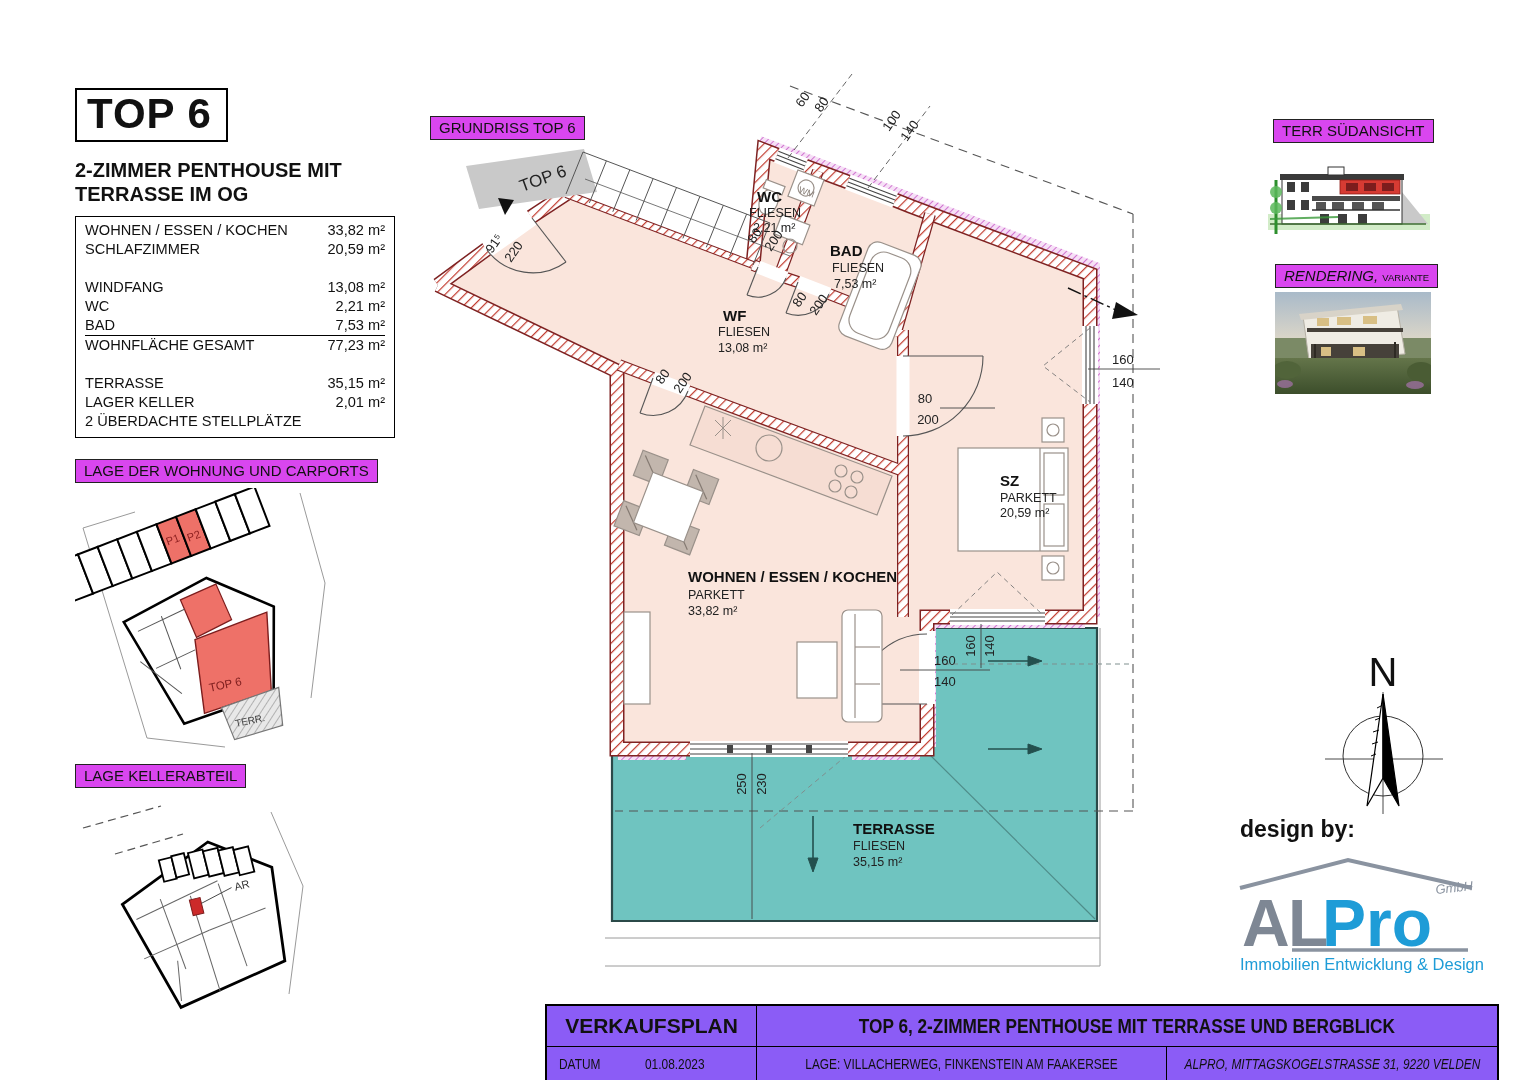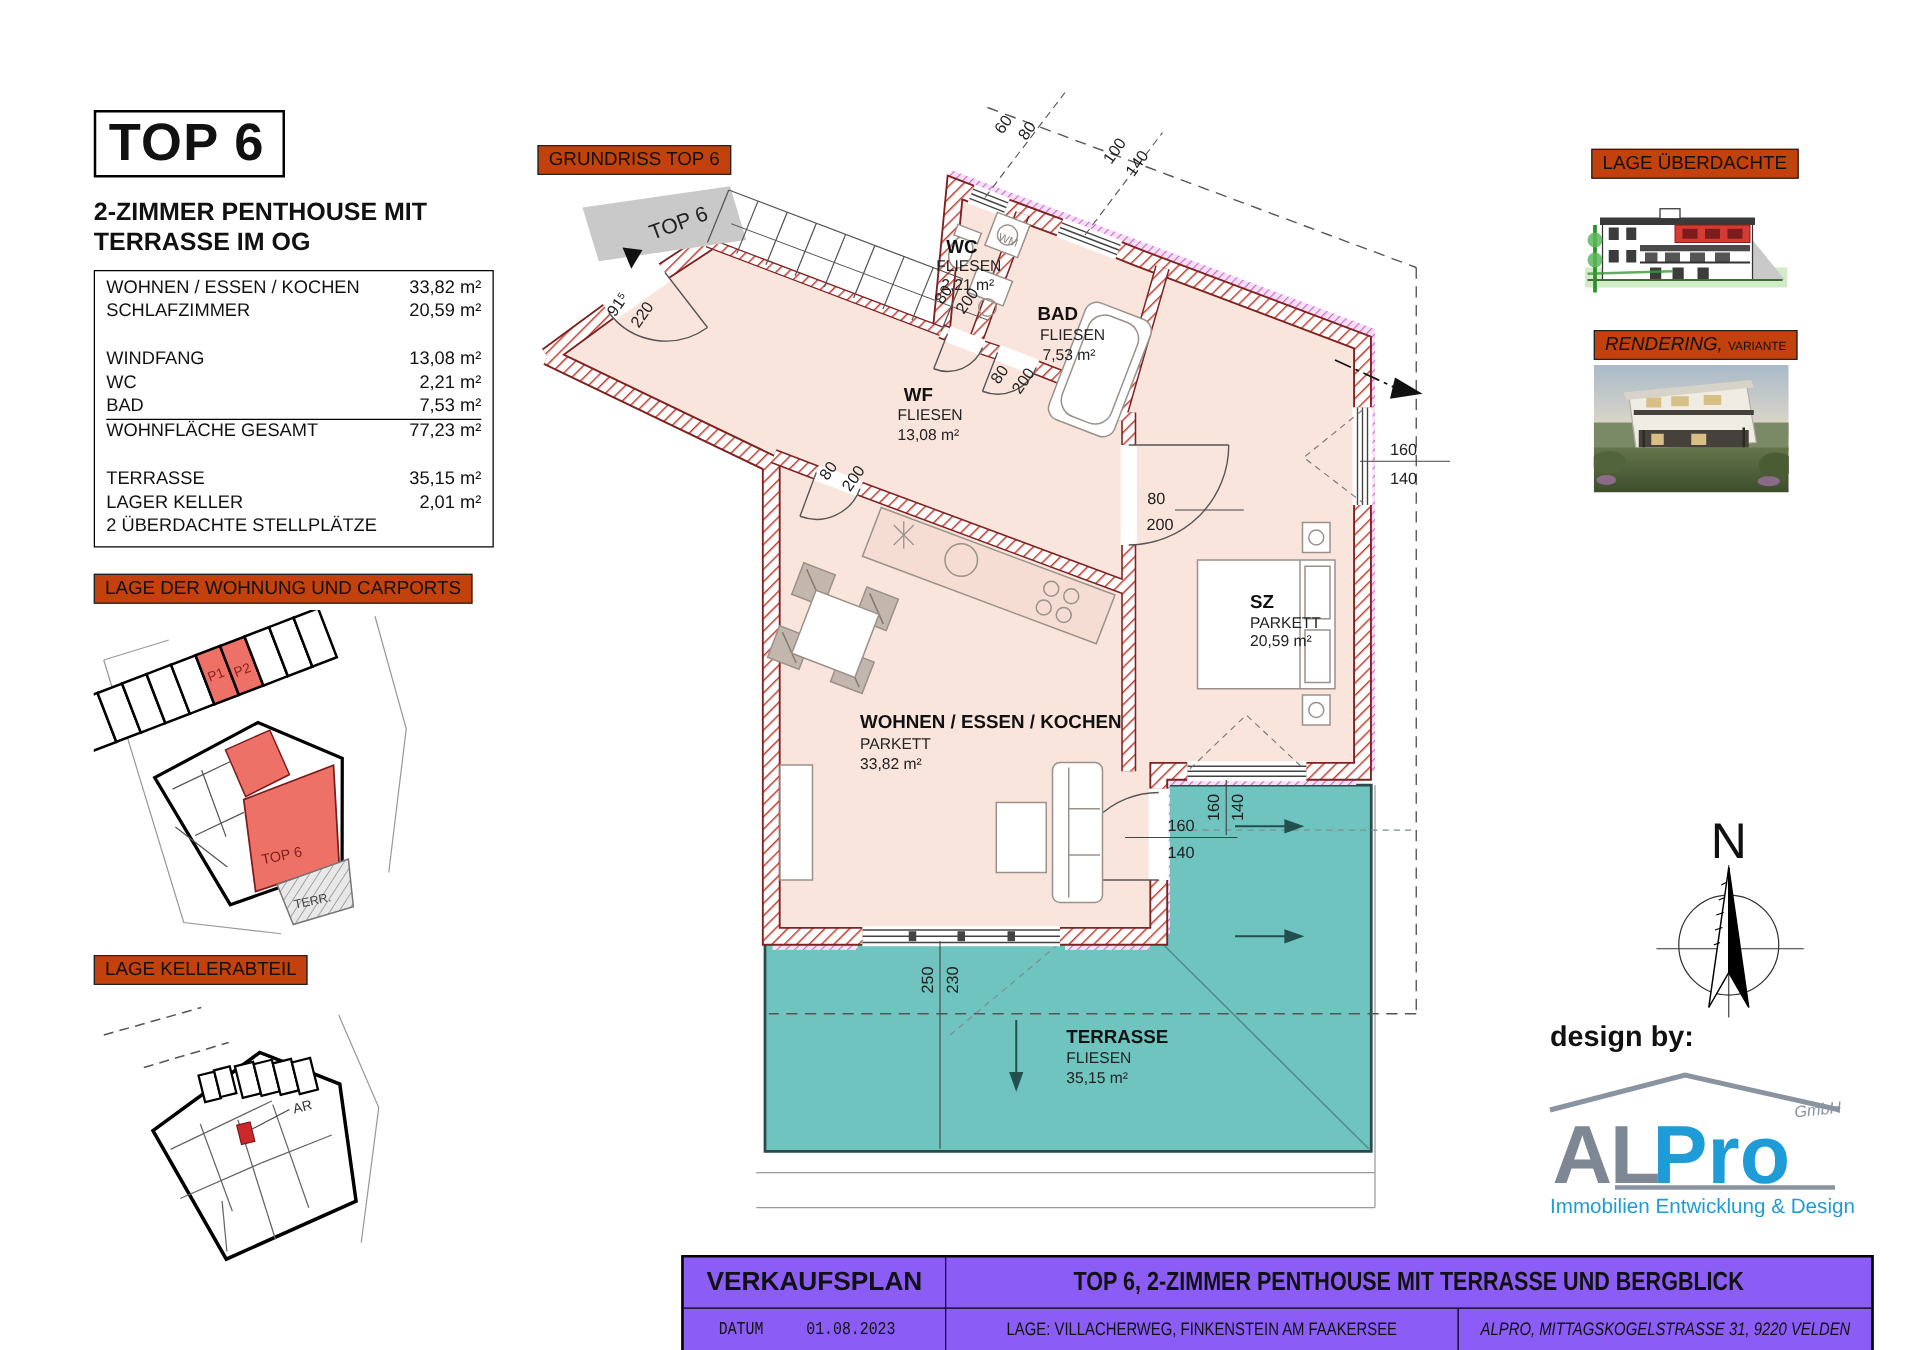--- a/index.html
+++ b/index.html
@@ -1,38 +1,38 @@
 <!DOCTYPE html>
 <html><head>
 <meta charset="utf-8">
 <style>
   html,body{margin:0;padding:0;background:#fff;}
   .page{position:relative;width:1527px;height:1080px;background:#fff;overflow:hidden;
         font-family:"Liberation Sans",sans-serif;color:#111;margin-top:16px;}
   .abs{position:absolute;}
-  .box-label{position:absolute;border:1.5px solid #222;background:#c2410c;
+  .box-label{position:absolute;border:1.5px solid #222;background:#d946ef;
              padding:2px 8px 3px 8px;font-size:15px;white-space:nowrap;color:#111;}
   .top6-box{position:absolute;left:75px;top:72px;border:2px solid #000;
             padding:0 14px 2px 10px;font-size:42px;font-weight:bold;letter-spacing:1px;}
   .subtitle{position:absolute;left:75px;top:142px;font-size:20px;font-weight:bold;line-height:24px;}
   .area-table{position:absolute;left:75px;top:200px;width:300px;border:1.6px solid #000;
               padding:4px 9px 6px 9px;font-size:14.6px;line-height:19px;background:#fff;}
   .ar{display:flex;justify-content:space-between;}
   .ar.blank{height:19px;}
   .ar.rule{border-bottom:1.4px solid #000;}
   .ar .v{white-space:nowrap;}
   .cond{display:inline-block;transform:scaleX(0.82);transform-origin:center;white-space:nowrap;}
   .condL{display:inline-block;transform:scaleX(0.82);transform-origin:left;white-space:nowrap;}
   .title-block{position:absolute;left:545px;top:988px;width:950px;height:74px;
                border:2px solid #000;display:grid;grid-template-columns:210px 410px 330px;
                grid-template-rows:41px 33px;background:#8b5cf6;}
   .tb-cell{display:flex;align-items:center;justify-content:center;overflow:hidden;}
   .tb-r1c1{grid-column:1;grid-row:1;font-size:21px;font-weight:bold;border-right:1.6px solid #000;border-bottom:1.6px solid #000;}
   .tb-r1c2{grid-column:2 / span 2;grid-row:1;font-size:21px;font-weight:bold;border-bottom:1.6px solid #000;}
-  .tb-r2c1{grid-column:1;grid-row:2;font-size:14.5px;border-right:1.6px solid #000;justify-content:flex-start;padding-left:28px;gap:26px;font-family:Liberation Mono, monospace;}
+  .tb-r2c1{grid-column:1;grid-row:2;font-size:14.5px;border-right:1.6px solid #000;justify-content:flex-start;padding-left:12px;gap:36px;}
   .tb-r2c2{grid-column:2;grid-row:2;font-size:14.5px;border-right:1.6px solid #000;}
   .tb-r2c3{grid-column:3;grid-row:2;font-size:14.5px;font-style:italic;}
   .design-by{position:absolute;left:1240px;top:800px;font-size:23px;font-weight:bold;text-align:center;}
   svg text{font-family:"Liberation Sans",sans-serif;}
   .rlbl{font-size:15px;font-weight:bold;fill:#111;}
   .rsub{font-size:12.5px;fill:#222;}
   .dim{font-size:13px;fill:#222;}
   .rendering-big{font-size:17px;}
   .rendering-small{font-size:10px;}
 </style>
@@ -469,21 +469,21 @@
       <text class="dim" x="994" y="630" transform="rotate(-90 994 630)" text-anchor="middle">140</text>
 
       <text class="dim" x="746" y="768" transform="rotate(-90 746 768)" text-anchor="middle">250</text>
       <text class="dim" x="766" y="768" transform="rotate(-90 766 768)" text-anchor="middle">230</text>
 
       <text class="dim" x="925" y="387" text-anchor="middle">80</text>
       <text class="dim" x="928" y="408" text-anchor="middle">200</text>
     </g>
   </svg>
 
-  <div class="box-label" style="left:1273px;top:103px;">LAGE ÜBERDACHTE</div>
+  <div class="box-label" style="left:1273px;top:103px;">TERR SÜDANSICHT</div>
 
   <svg class="abs" style="left:1268px;top:146px;" width="162" height="84" viewBox="0 0 162 84">
     <rect x="0" y="52" width="162" height="16" fill="#cdeac2" opacity="0.9"></rect>
     <polygon points="134,30 160,62 134,62" fill="#c9c9c9"></polygon>
     <rect x="14" y="16" width="120" height="46" fill="#fff" stroke="#333" stroke-width="1"></rect>
     <rect x="12" y="12" width="124" height="6" fill="#3a3a3a"></rect>
     <rect x="60" y="5" width="16" height="8" fill="#fff" stroke="#333" stroke-width="1"></rect>
     <rect x="72" y="18" width="60" height="14" fill="#d63b33" stroke="#8e1b15" stroke-width="0.8"></rect>
     <g fill="#7c1d1d">
         <rect x="78" y="21" width="12" height="8"></rect>

